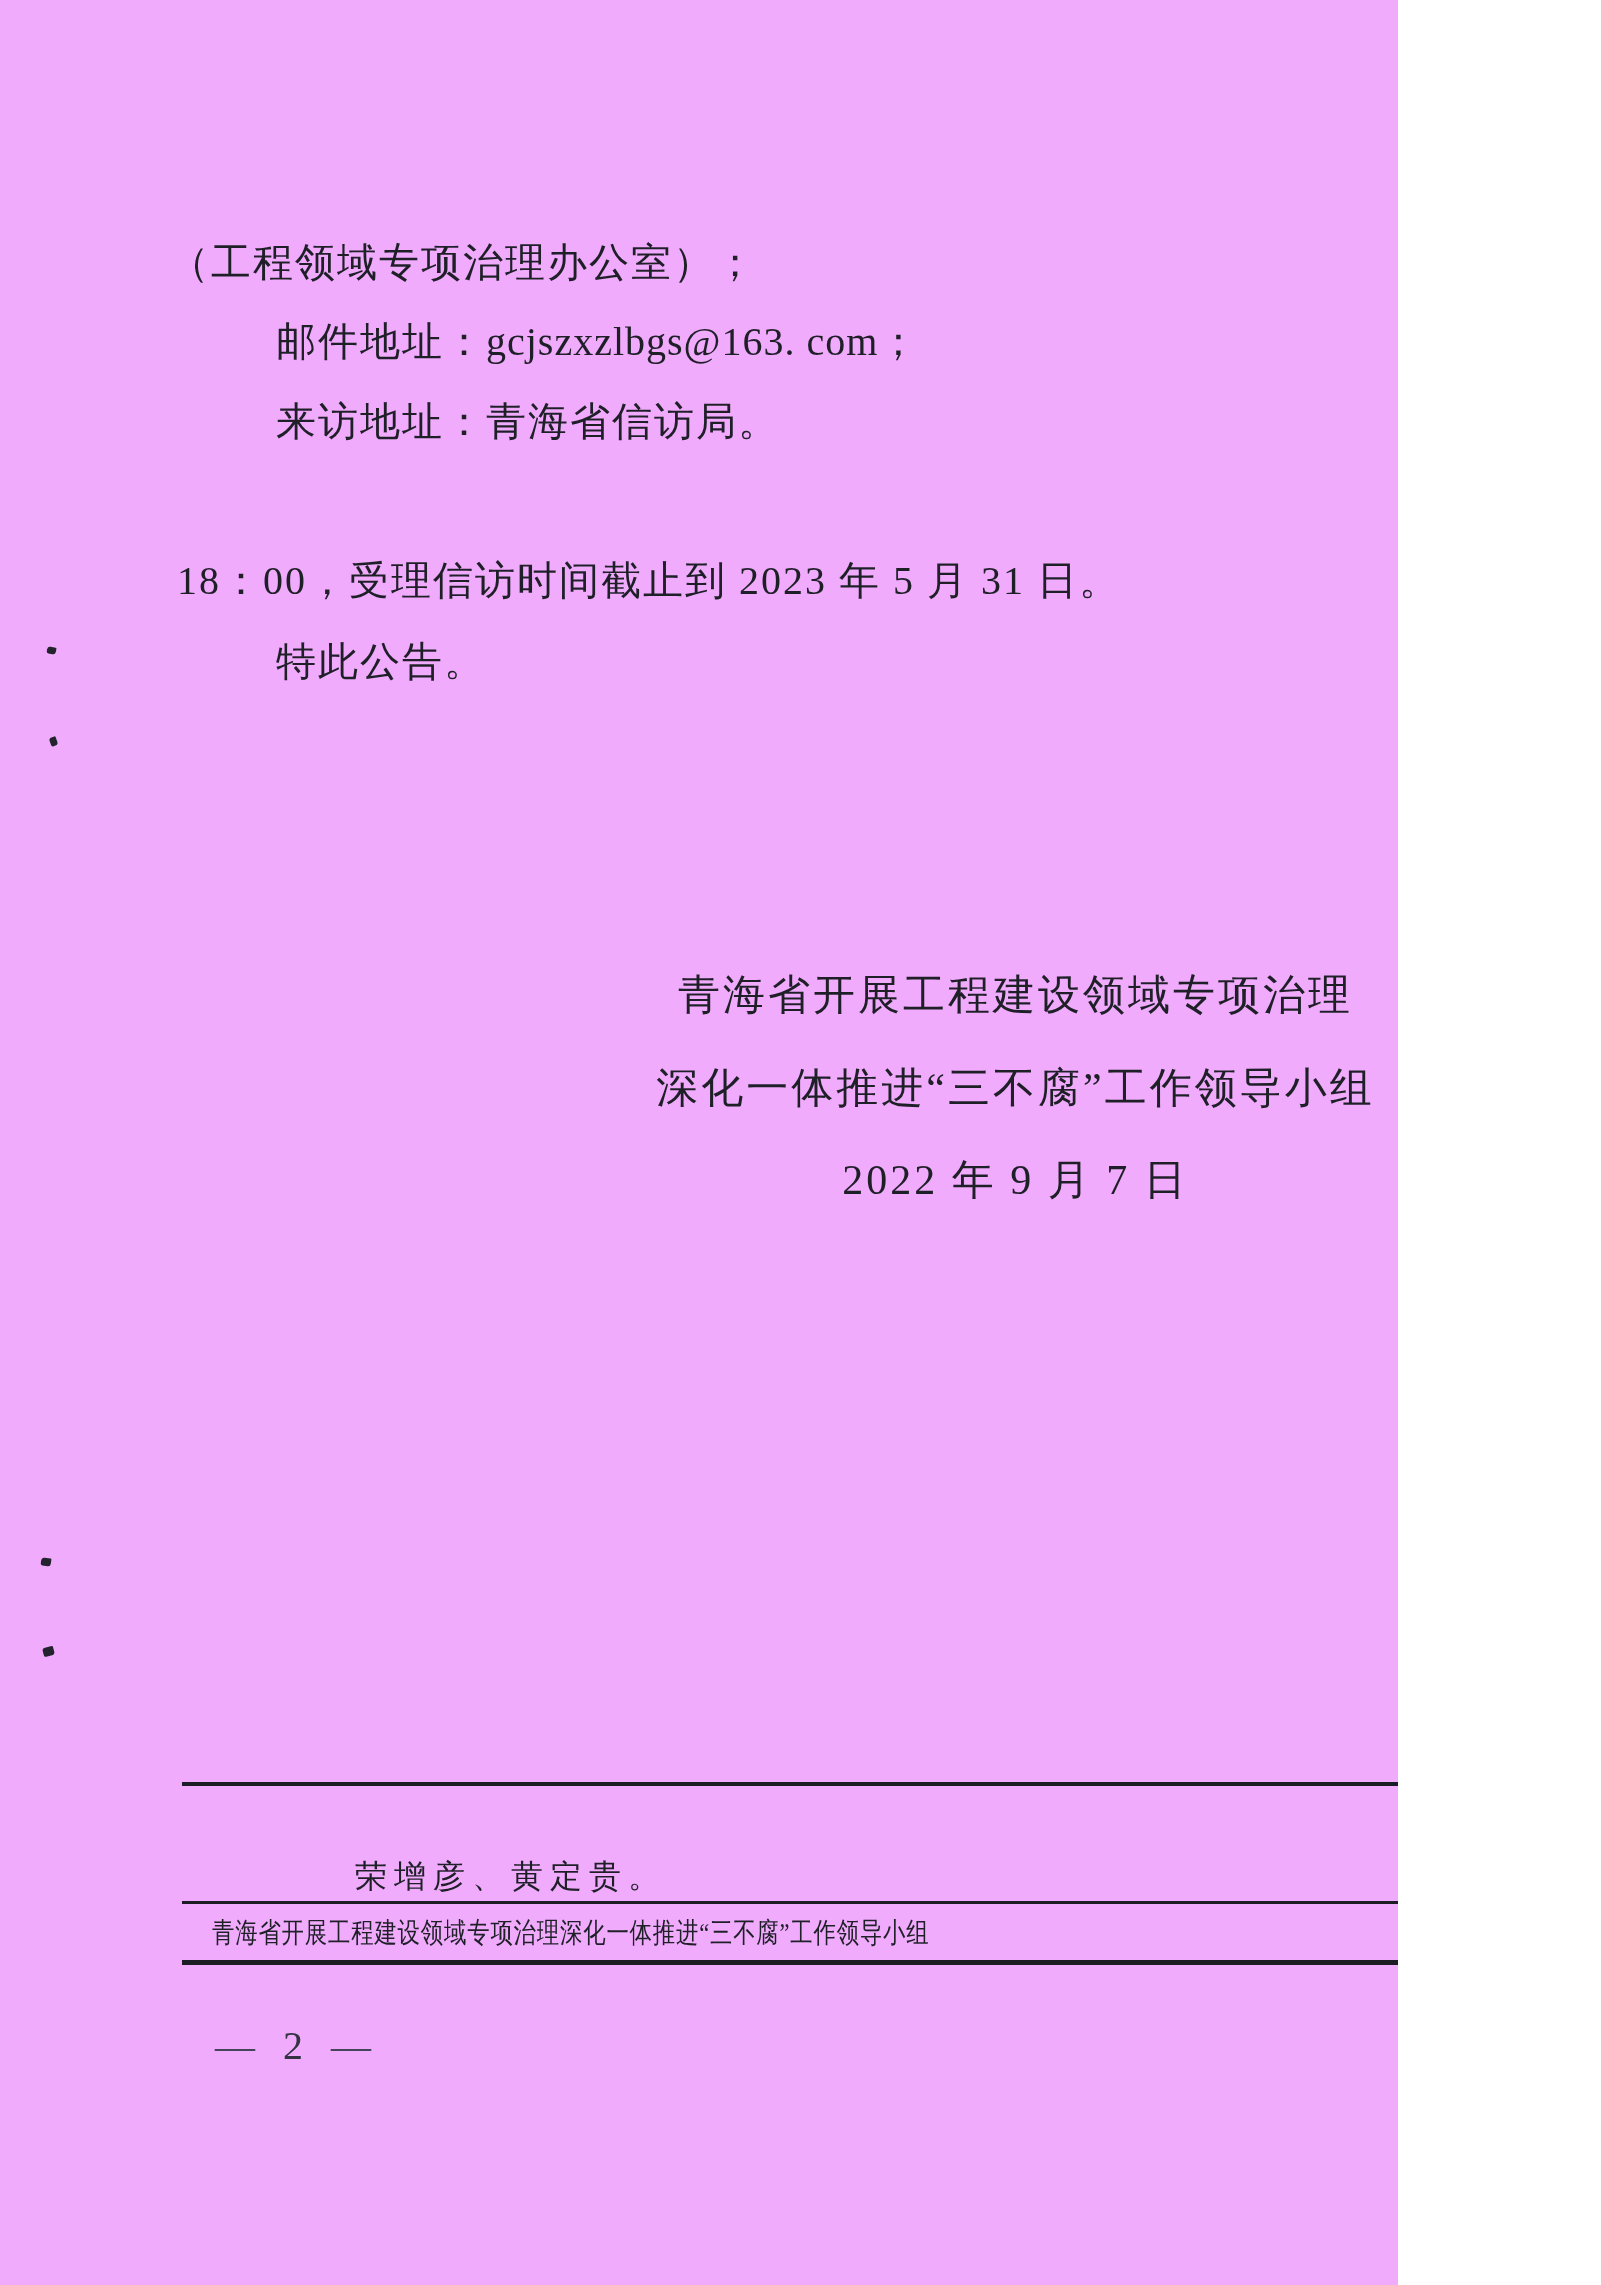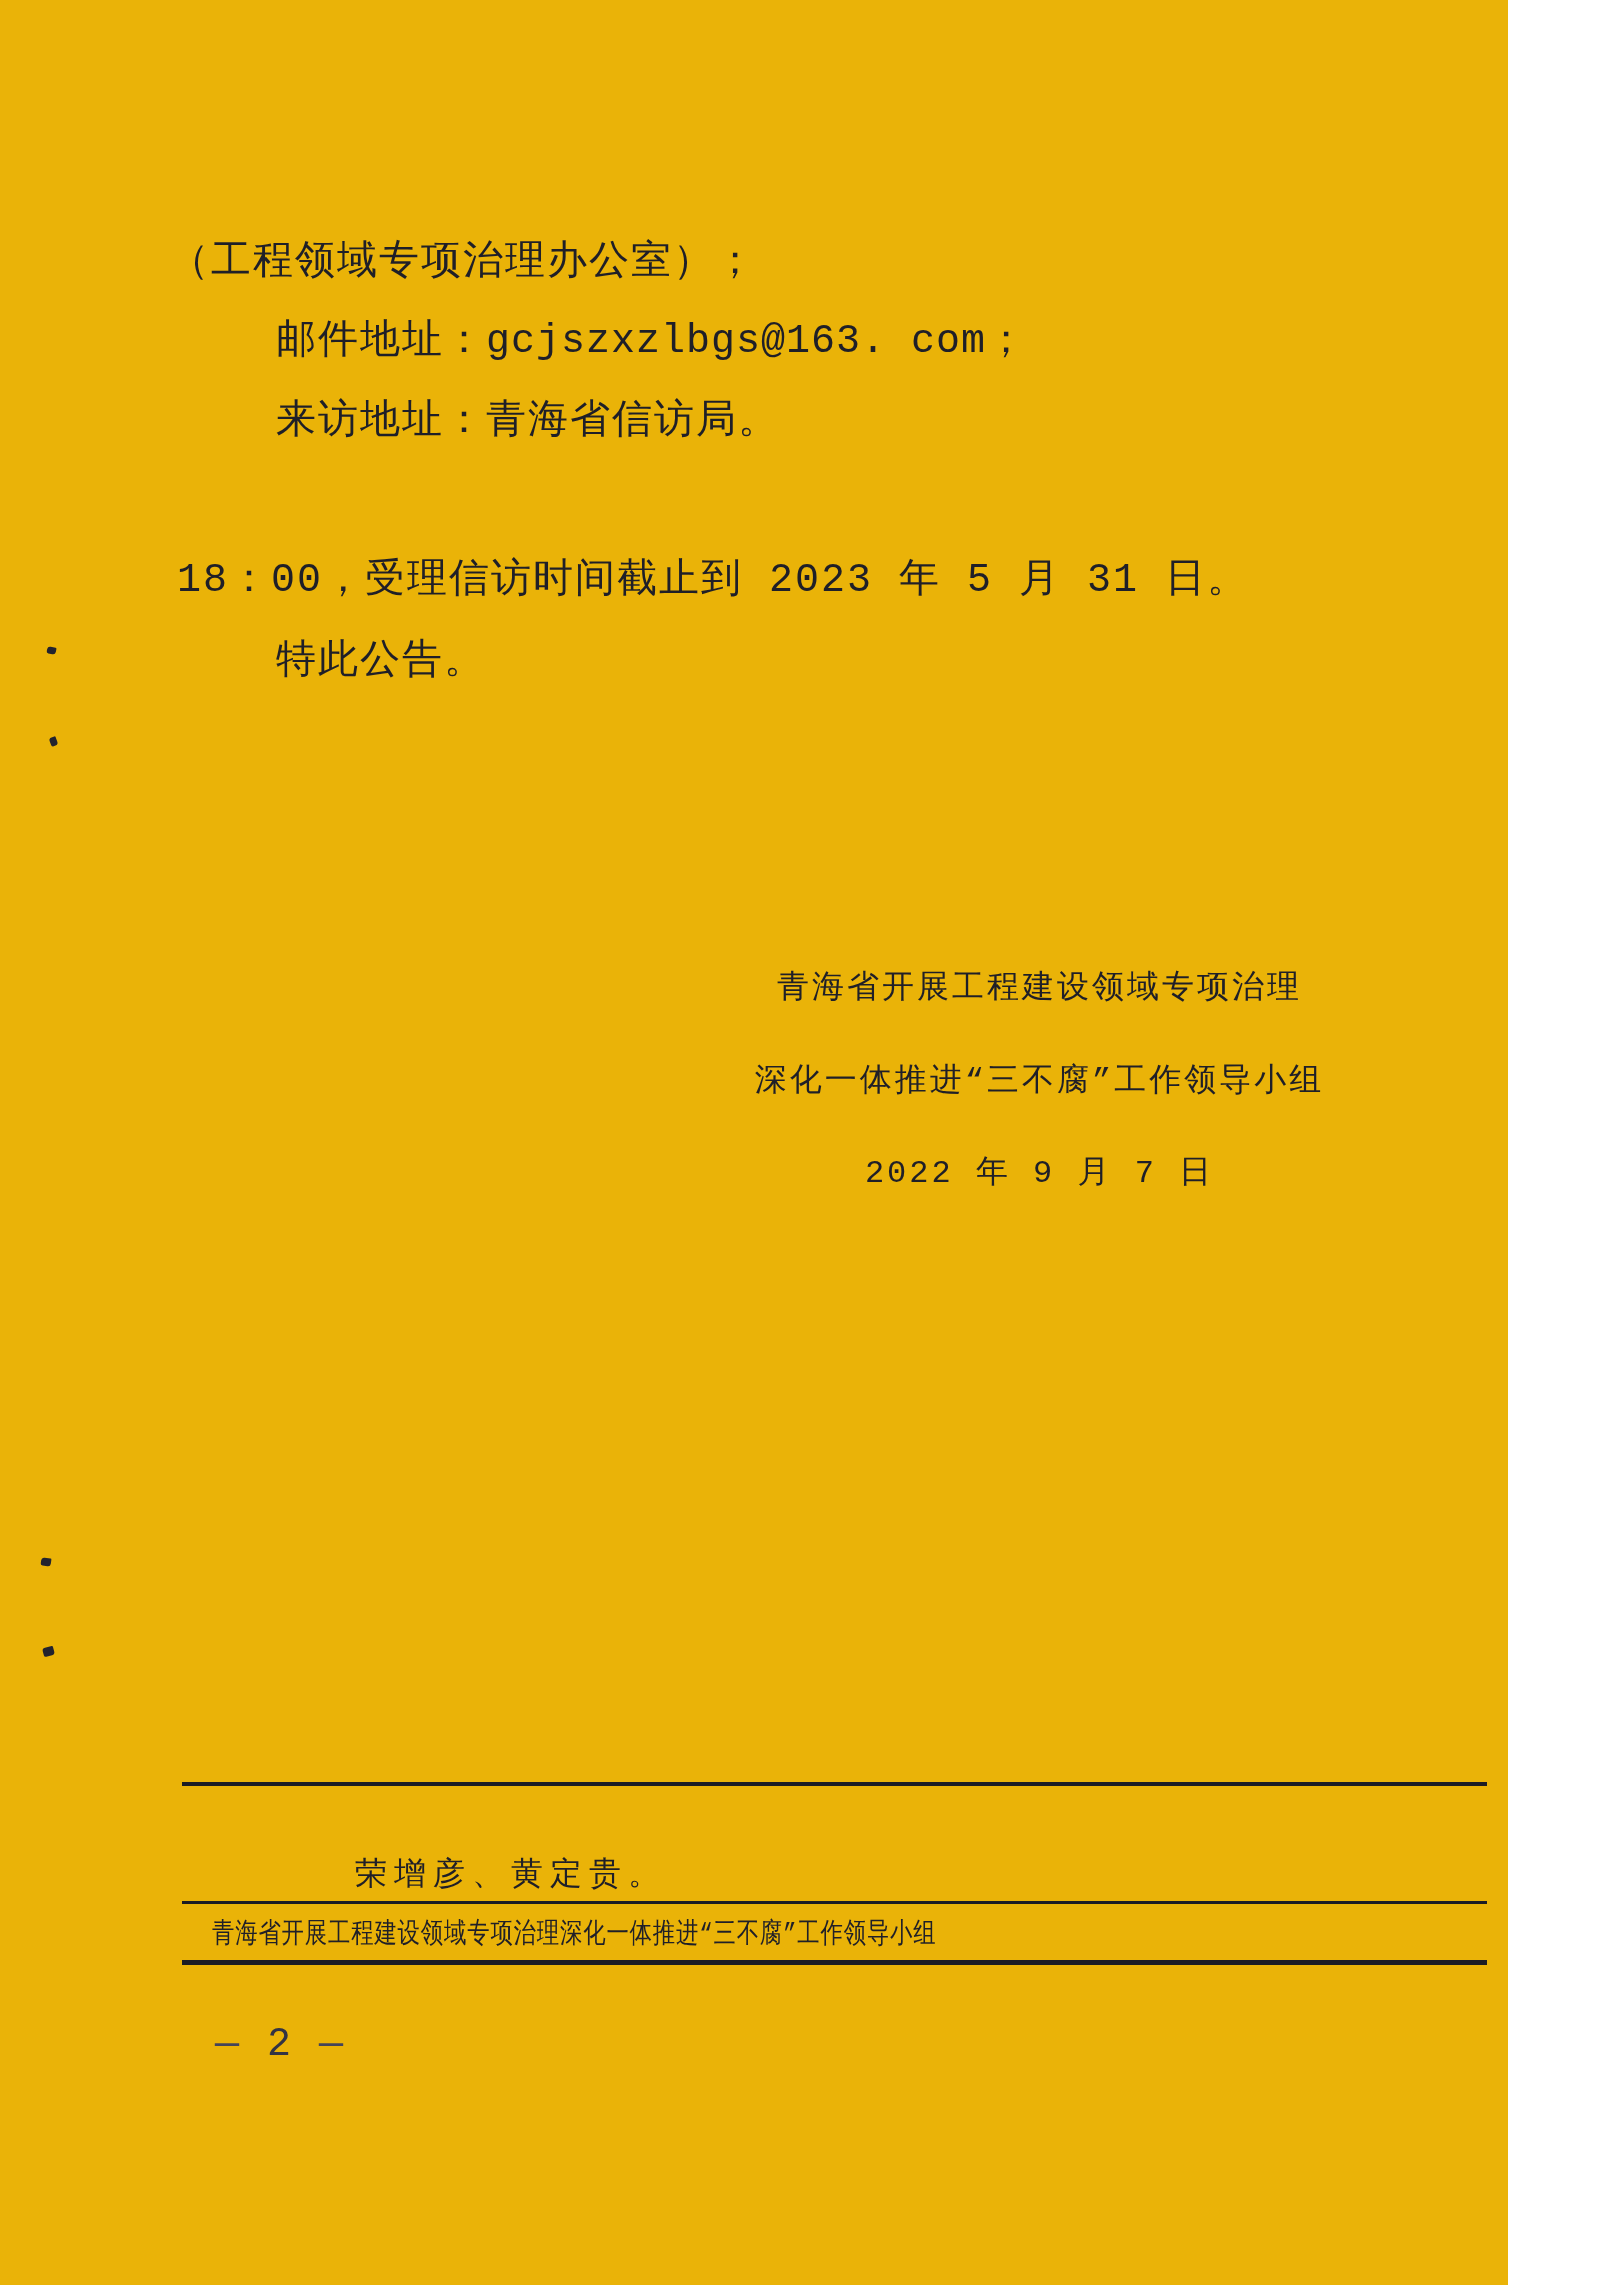--- a/index.html
+++ b/index.html
@@ -1,38 +1,38 @@
 <!DOCTYPE html>
 <html><head>
 <meta charset="utf-8">
 <style>
   html, body { margin: 0; padding: 0; background: #ffffff; }
   .page {
     position: relative;
-    width: 1508px;
+    width: 1398px;
     height: 2286px;
-    background: #eab308;
-    font-family: Liberation Mono, monospace;
+    background: #f0abfc;
+    font-family: Liberation Serif, serif;
     color: #1f1f28;
     overflow: hidden;
   }
   .bline {
     position: absolute;
     font-size: 40px;
     letter-spacing: 2px;
     white-space: nowrap;
     line-height: 1.2;
   }
   .email-part { letter-spacing: 1px; }
   .sig-line {
     position: absolute;
-    left: 572px;
+    left: 548px;
     width: 935px;
     text-align: center;
-    font-size: 32px;
+    font-size: 42px;
     letter-spacing: 3px;
     white-space: nowrap;
     line-height: 1.2;
   }
   .rule {
     position: absolute;
     left: 182px;
     width: 1305px;
     background: #1c1c24;
   }

